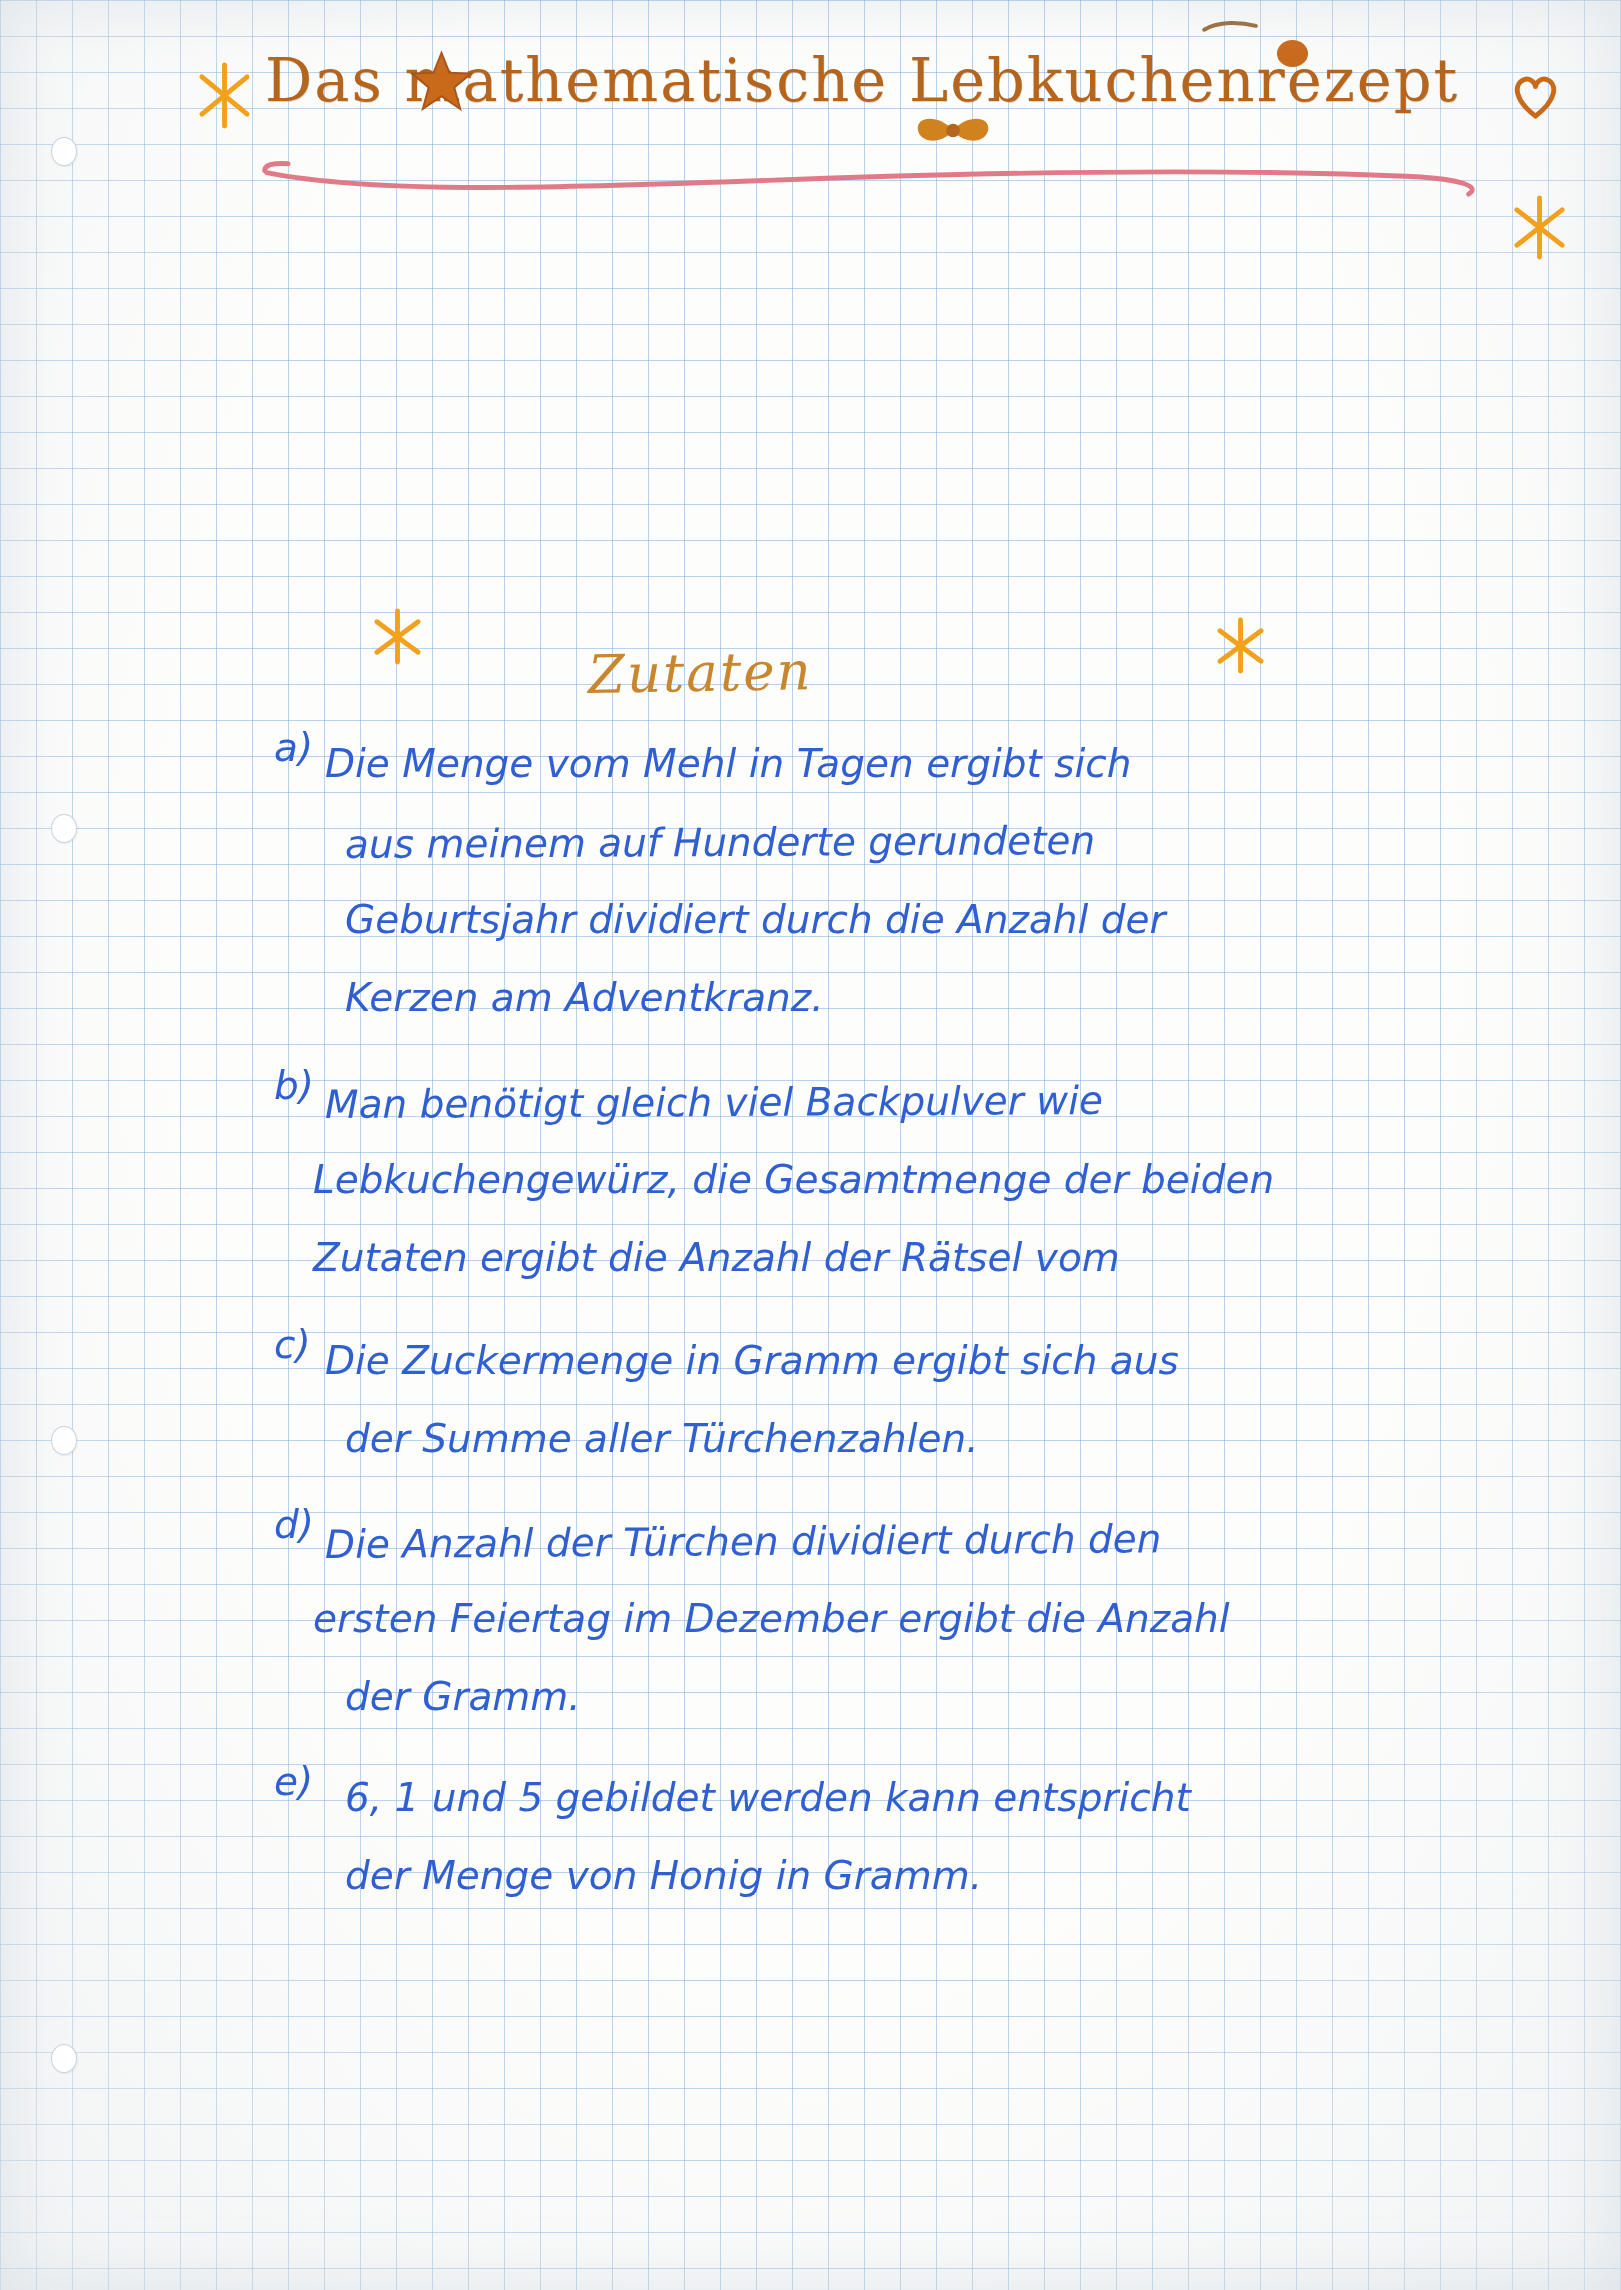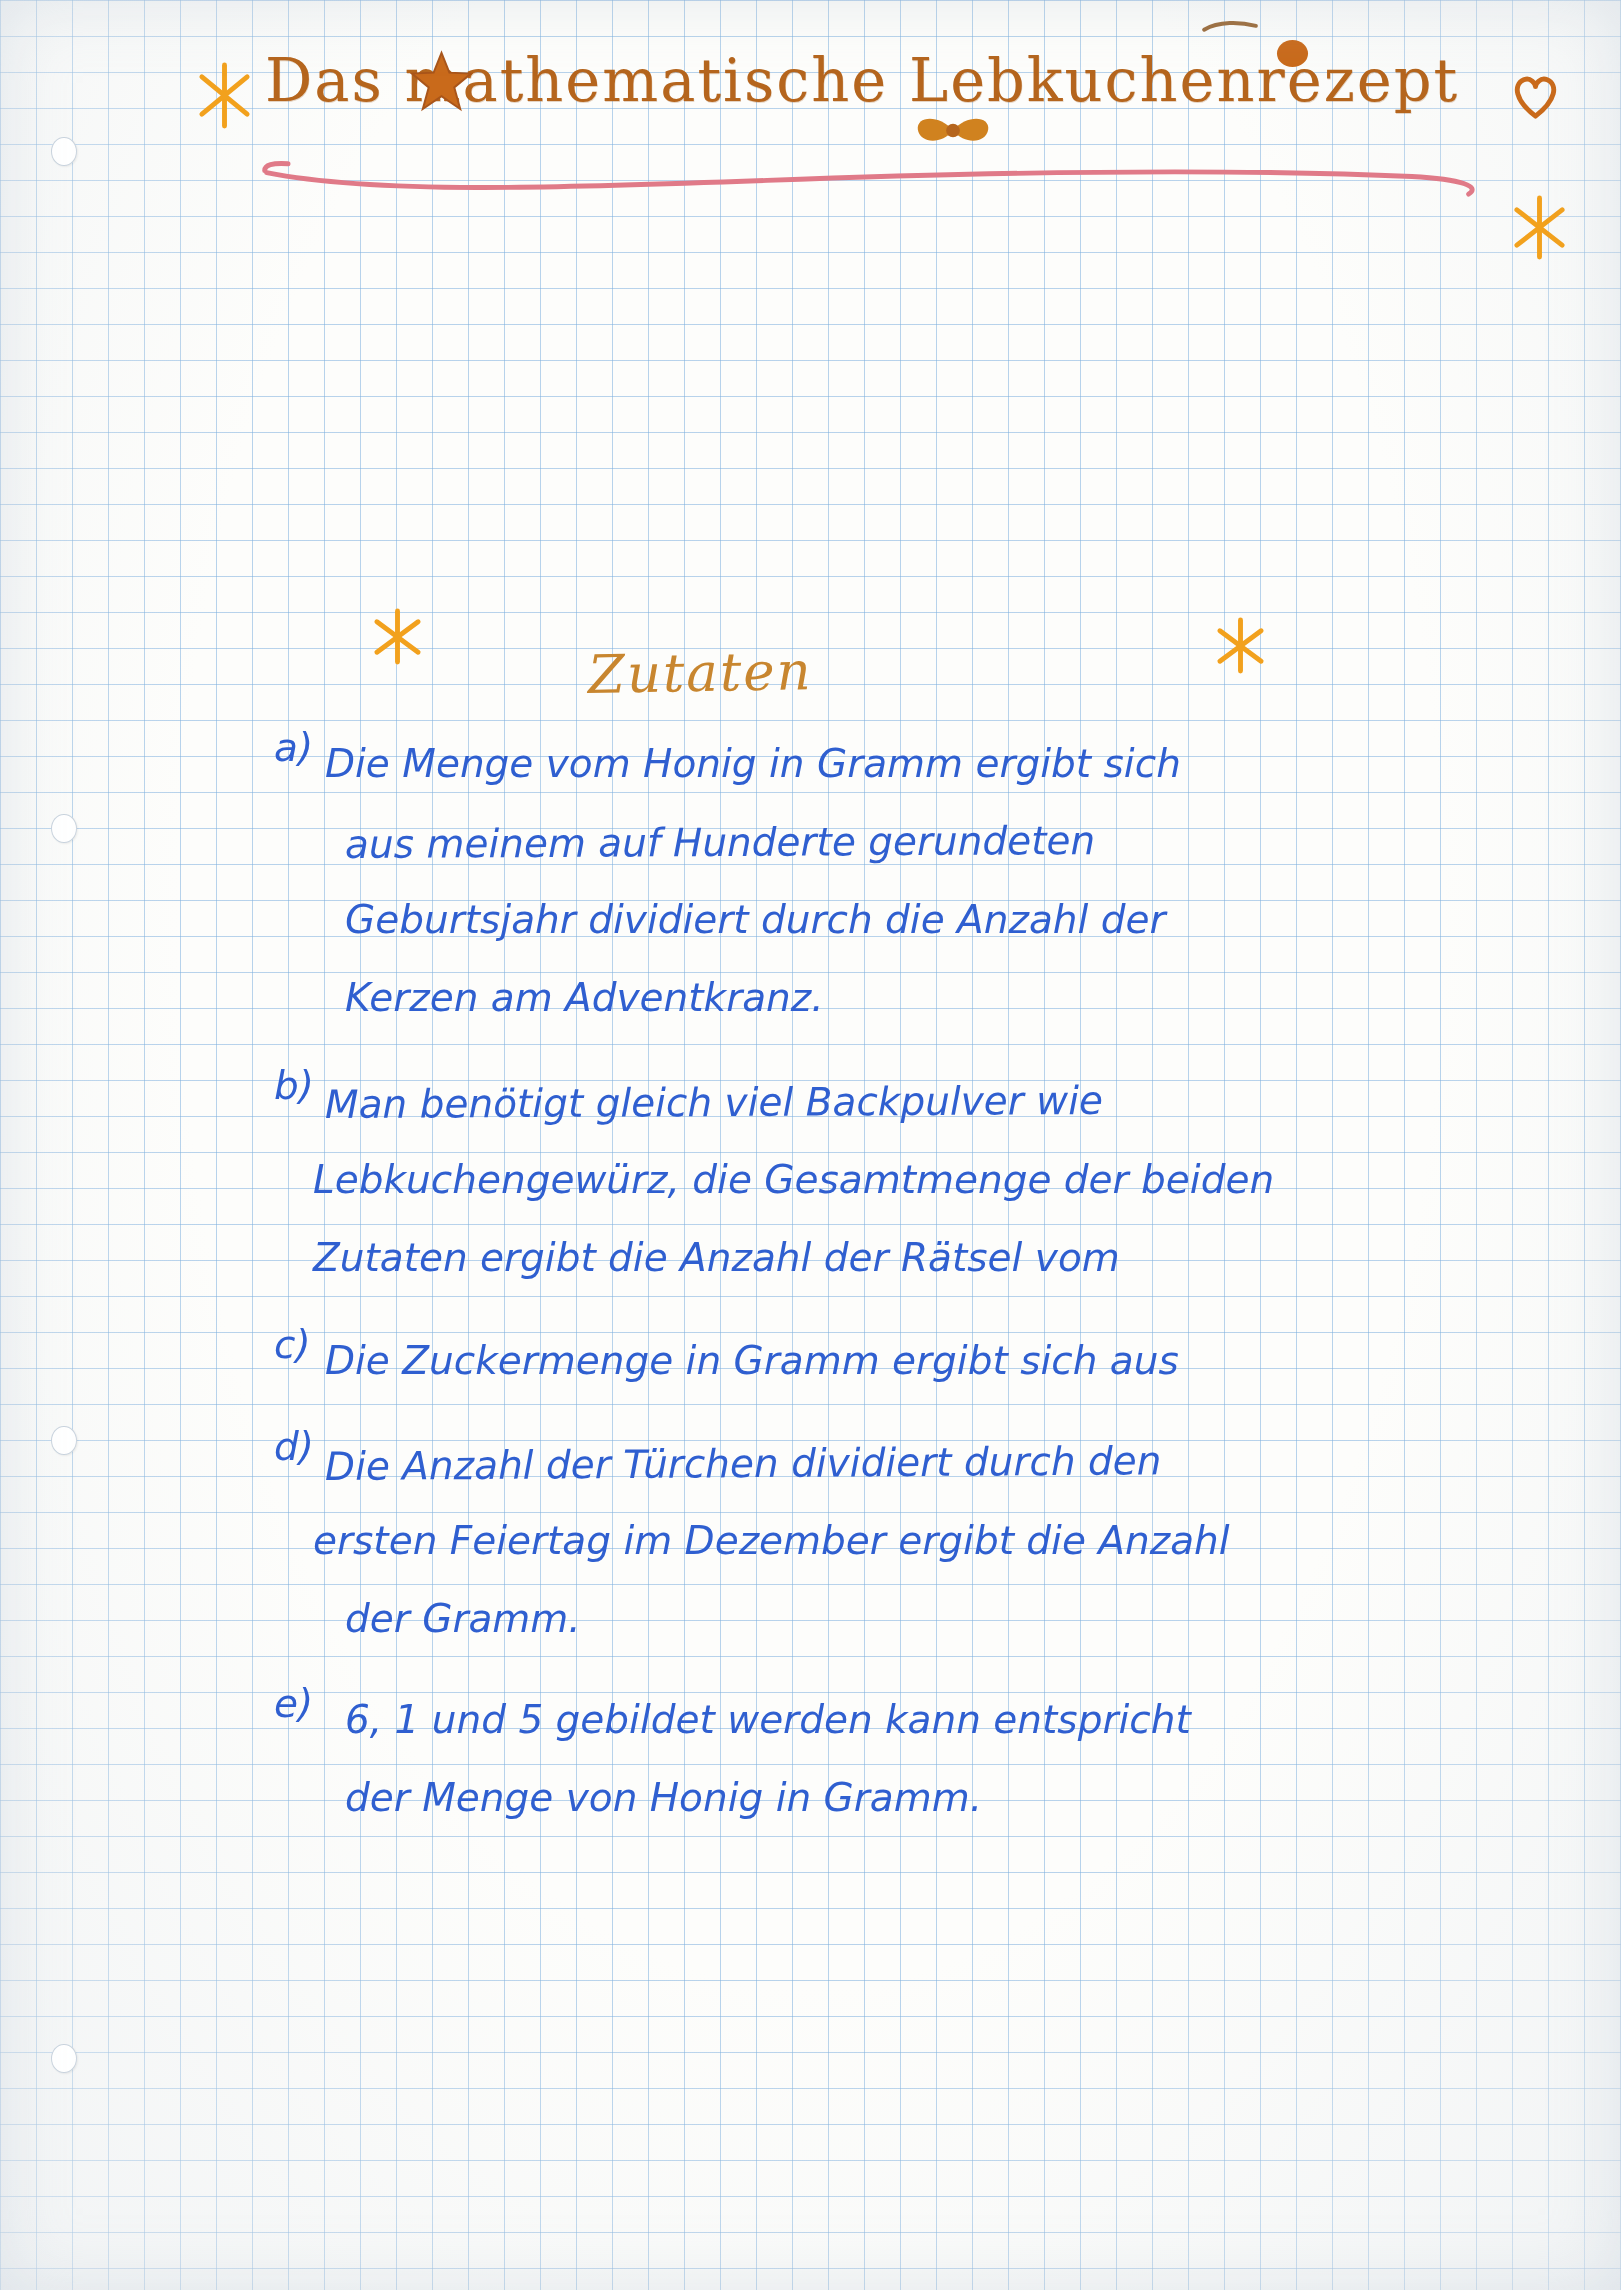--- a/index.html
+++ b/index.html
@@ -254,36 +254,37 @@
     <circle cx="44" cy="23" r="7" fill="#b5651d"></circle>
   </svg>
 
 
   <div id="zutaten">Zutaten</div>
 
   <div id="items">
 
     <div class="item" id="item-a">
       <span class="marker">a)</span>
-      <div class="ln first">Die Menge vom Honig in Gramm ergibt sich</div>
+      <div class="ln first">Die Menge vom Mehl in Tagen ergibt sich</div>
       <div class="ln cont">aus meinem auf Hunderte gerundeten</div>
       <div class="ln cont">Geburtsjahr dividiert durch die Anzahl der</div>
       <div class="ln cont">Kerzen am Adventkranz.</div>
     </div>
 
     <div class="item" id="item-b">
       <span class="marker">b)</span>
       <div class="ln first">Man benötigt gleich viel Backpulver wie</div>
       <div class="ln cont2">Lebkuchengewürz, die Gesamtmenge der beiden</div>
       <div class="ln cont2">Zutaten ergibt die Anzahl der Rätsel vom</div>
     </div>
 
     <div class="item" id="item-c">
       <span class="marker">c)</span>
       <div class="ln first">Die Zuckermenge in Gramm ergibt sich aus</div>
+      <div class="ln cont">der Summe aller Türchenzahlen.</div>
     </div>
 
     <div class="item" id="item-d">
       <span class="marker">d)</span>
       <div class="ln first">Die Anzahl der Türchen dividiert durch den</div>
       <div class="ln cont2">ersten Feiertag im Dezember ergibt die Anzahl</div>
       <div class="ln cont">der Gramm.</div>
     </div>
 
     <div class="item" id="item-e">

